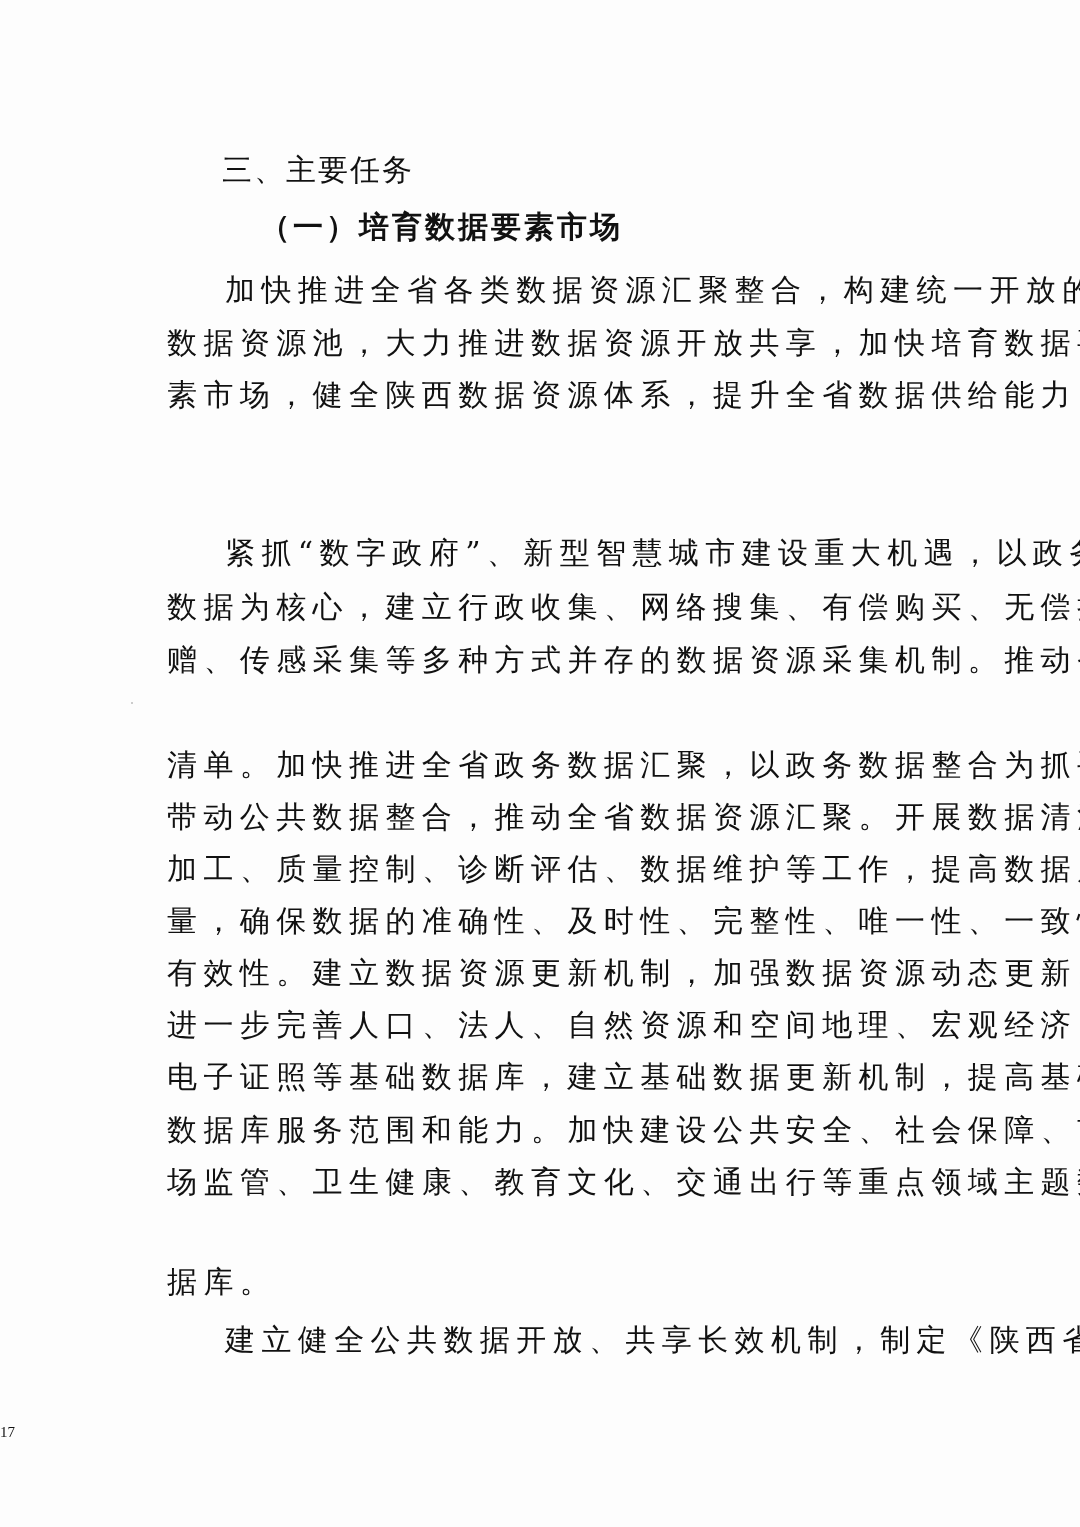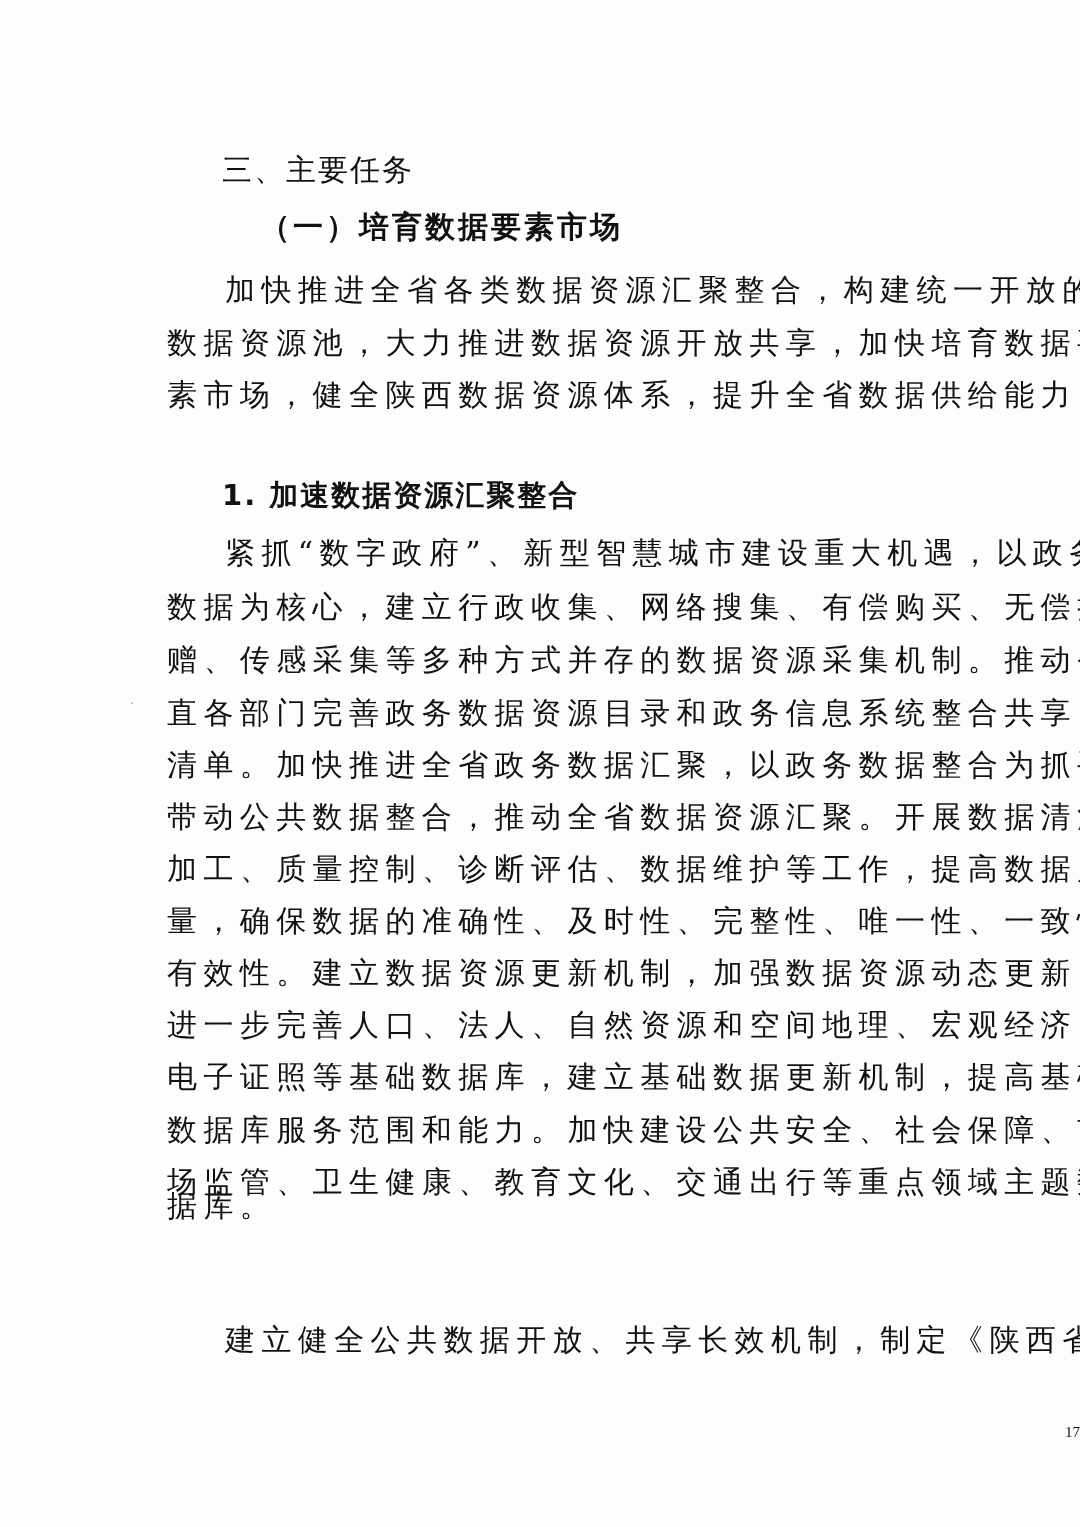--- a/index.html
+++ b/index.html
@@ -5,51 +5,49 @@
   html, body { margin: 0; padding: 0; background: #ffffff; }
   body { width: 1080px; height: 1527px; position: relative; overflow: hidden;
          font-family: "DejaVu Serif", "Liberation Serif", serif; color: #111; }
   .page { position: absolute; left: 0; top: 0; width: 1080px; height: 1527px; background: #fdfdfd; }
   .line { position: absolute; left: 167px; width: 752px; font-size: 30px; line-height: 36px;
           white-space: nowrap; letter-spacing: 6.4px; }
   .indent { left: 225px; width: 694px; }
   .h1 { left: 222px; font-size: 30px; letter-spacing: 2px; font-family: "DejaVu Sans", sans-serif; }
   .h2 { left: 230px; font-size: 30px; font-weight: bold; letter-spacing: 3px; font-family: "DejaVu Sans", sans-serif; margin-left: 30px; }
   .h3 { left: 222px; font-size: 29px; font-weight: bold; letter-spacing: 2px; font-family: "DejaVu Sans", sans-serif; }
-  .pagenum { position: absolute; top: 1424px; left: 0; width: 1080px; text-align: right;
+  .pagenum { position: absolute; top: 1424px; left: 0; width: 1080px; text-align: left;
              font-size: 15px; font-family: "Liberation Serif", serif; }
   .speck { position: absolute; left: 131px; top: 702px; width: 2px; height: 2px; background: #bbb; border-radius: 1px; }
 </style>
 </head>
 <body>
 
 <div class="page">
   <div class="speck"></div>
 
   <div class="line h1" style="top:152px">三、主要任务</div>
   <div class="line h2" style="top:209px">（一）培育数据要素市场</div>
 
   <div class="line indent" style="top:272px">加快推进全省各类数据资源汇聚整合，构建统一开放的</div>
   <div class="line" style="top:325px">数据资源池，大力推进数据资源开放共享，加快培育数据要</div>
   <div class="line" style="top:377px">素市场，健全陕西数据资源体系，提升全省数据供给能力，</div>
 
-  <div class="line h3" style="top:477px">1.  加速数据资源汇聚整合</div>
 
   <div class="line indent" style="top:535px">紧抓“数字政府”、新型智慧城市建设重大机遇，以政务</div>
   <div class="line" style="top:589px">数据为核心，建立行政收集、网络搜集、有偿购买、无偿捐</div>
   <div class="line" style="top:642px">赠、传感采集等多种方式并存的数据资源采集机制。推动省</div>
-  <div class="line" style="top:695px">直各部门完善政务数据资源目录和政务信息系统整合共享</div>
   <div class="line" style="top:747px">清单。加快推进全省政务数据汇聚，以政务数据整合为抓手，</div>
   <div class="line" style="top:799px">带动公共数据整合，推动全省数据资源汇聚。开展数据清洗</div>
   <div class="line" style="top:851px">加工、质量控制、诊断评估、数据维护等工作，提高数据质</div>
   <div class="line" style="top:903px">量，确保数据的准确性、及时性、完整性、唯一性、一致性、</div>
   <div class="line" style="top:955px">有效性。建立数据资源更新机制，加强数据资源动态更新。</div>
   <div class="line" style="top:1007px">进一步完善人口、法人、自然资源和空间地理、宏观经济、</div>
   <div class="line" style="top:1059px">电子证照等基础数据库，建立基础数据更新机制，提高基础</div>
   <div class="line" style="top:1112px">数据库服务范围和能力。加快建设公共安全、社会保障、市</div>
   <div class="line" style="top:1164px">场监管、卫生健康、教育文化、交通出行等重点领域主题数</div>
-  <div class="line" style="top:1188px">据库。</div>
+  <div class="line" style="top:1264px">据库。</div>
 
 
   <div class="line indent" style="top:1322px">建立健全公共数据开放、共享长效机制，制定《陕西省</div>
 
   <div class="pagenum">17</div>
 </div>
 
 </body></html>

